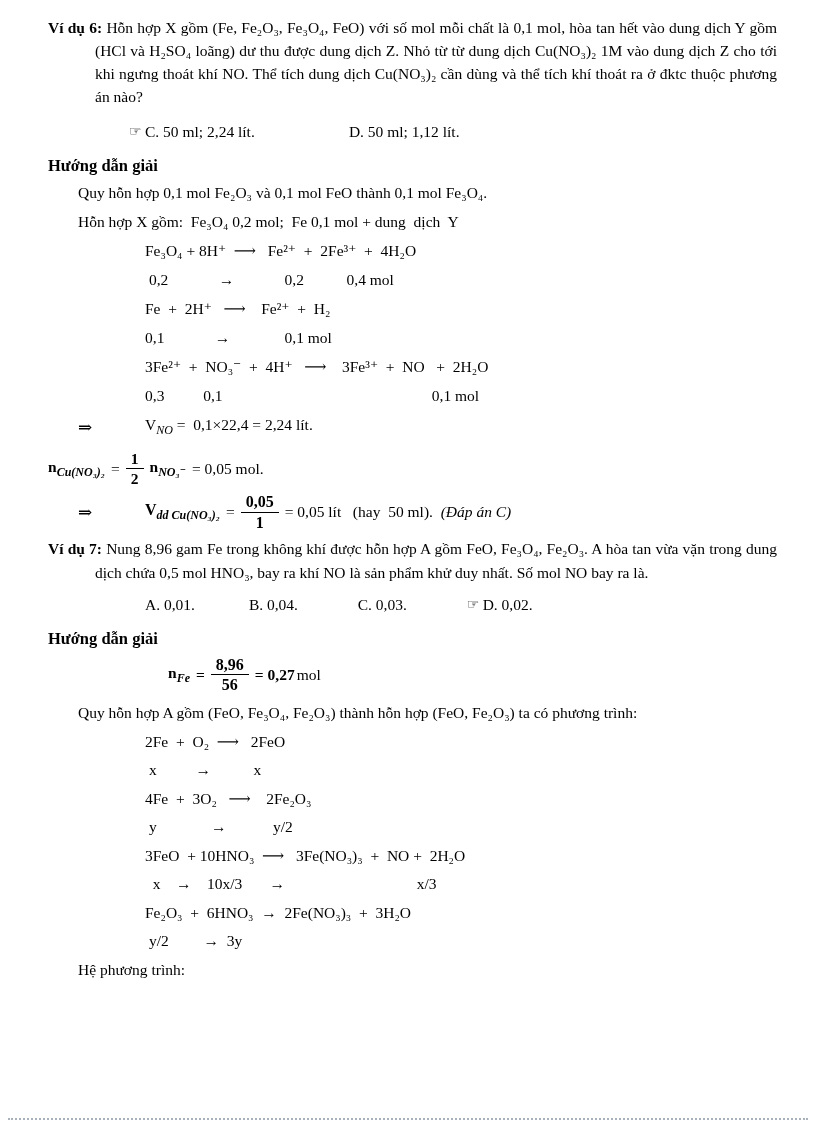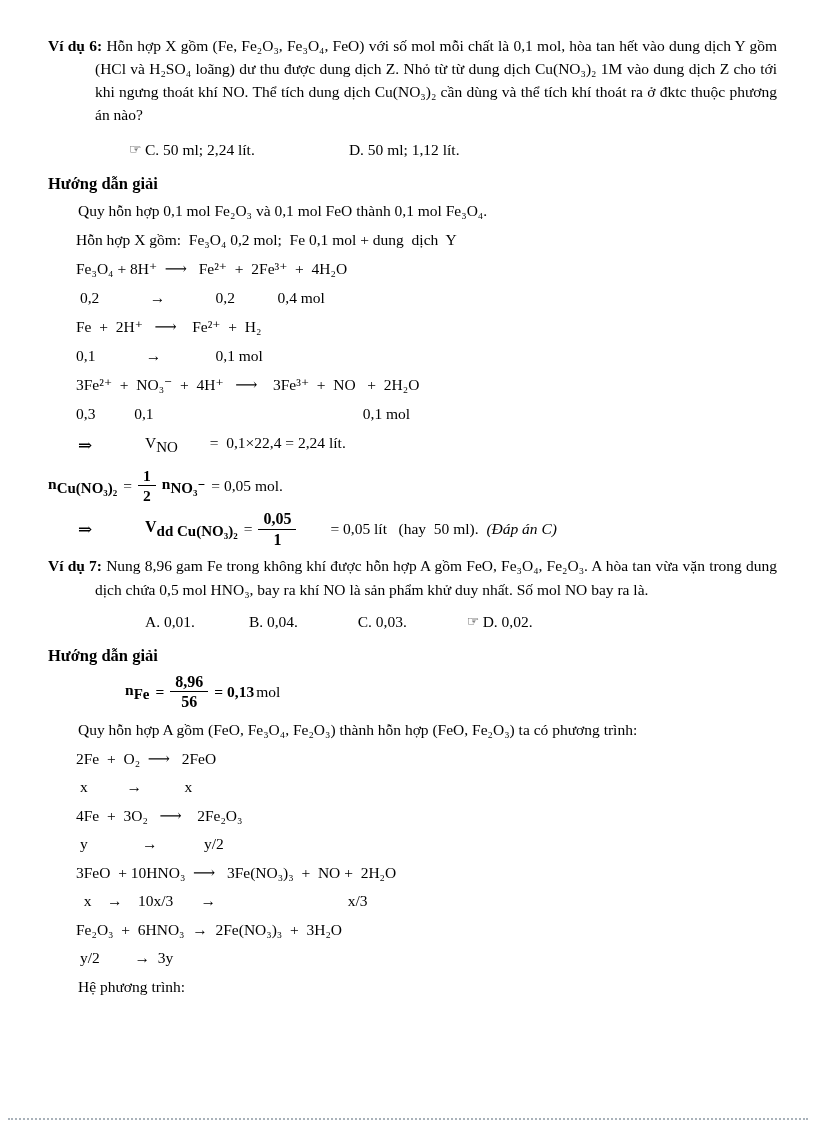--- a/index.html
+++ b/index.html
@@ -5,42 +5,42 @@
 <style>
   html,body{margin:0;padding:0;background:#ffffff;}
   .page{
     position:relative;
     width:816px;height:1123px;
     background:#ffffff;
     color:#000;
     font-family:"Liberation Serif","DejaVu Serif","DejaVu Sans",serif;
     font-size:15.5px;
     box-sizing:border-box;
-    padding:34px 39px 0 48px;
+    padding:16px 39px 0 48px;
     overflow:hidden;
   }
   .example{margin-left:47px;text-indent:-47px;text-align:justify;line-height:23px;}
   .example7{line-height:24px;}
   .ex-label{font-weight:bold;}
   .ans-block{margin-left:97px;margin-top:10px;line-height:27px;}
   .ans-row{white-space:nowrap;}
   .ans-cell{display:inline-block;position:relative;}
   .w200{width:200px;}
   .w100{width:100px;}
   .w105{width:105px;}
   .hand{position:absolute;left:-16px;top:0;font-family:"DejaVu Sans",sans-serif;font-size:14px;}
   .guide{font-weight:bold;font-size:16.5px;margin-top:9px;line-height:24px;}
   .sol{line-height:29px;}
   .ind1{margin-left:30px;}
   .ind2{margin-left:97px;}
-  .pre{white-space:pre;margin-left:28px;}
+  .pre{white-space:pre;}
   .frow{display:flex;align-items:center;line-height:normal;}
   .frow.tall{margin:5px 0;}
   .imp{display:inline-block;margin-left:30px;width:67px;font-size:17px;flex:none;}
-  .sb{font-size:15px;vertical-align:-4px;letter-spacing:0;}
+  .sb{font-size:12px;vertical-align:-4px;letter-spacing:0;font-style:italic;}
   .b{font-weight:bold;}
   .it{font-style:italic;font-family:Liberation Serif, serif;}
   .frac{display:inline-block;vertical-align:middle;text-align:center;line-height:1.12;margin:0 6px;}
   .frac .fr-num{display:block;border-bottom:1.5px solid #000;padding:0 5px 1px;}
   .frac .fr-den{display:block;padding-top:1px;}
   .f16{font-size:16px;}
   .dotline{
     position:absolute;left:8px;right:8px;bottom:3px;height:0;
     border-top:2px dotted #a9b2ba;
   }
@@ -132,28 +132,28 @@
       <span class="ans-cell" style="margin-left:16px;">
         <span class="hand">☞</span>
         <span>D. 0,02.</span>
       </span>
     </div>
   </div>
 
   <div class="guide">Hướng dẫn giải</div>
 
   <div class="sol" style="line-height:28.5px;">
-    <div class="frow tall" style="margin-left:77px;">
+    <div class="frow tall" style="margin-left:120px;">
       <span class="b"><span>n</span><span class="sb">Fe</span></span>
       <span class="b ml6">=</span>
       <span class="frac b f16">
         <span class="fr-num">8,96</span>
         <span class="fr-den">56</span>
       </span>
-      <span class="b">= 0,13</span>
+      <span class="b">= 0,27</span>
       <span class="ml2">mol</span>
     </div>
     <div class="ind1">Quy hỗn hợp A gồm (FeO, Fe₃O₄, Fe₂O₃) thành hỗn hợp (FeO, Fe₂O₃) ta có phương trình:</div>
     <div class="ind2 pre">2Fe  +  O₂  ⟶   2FeO</div>
     <div class="ind2 pre"> x          →           x</div>
     <div class="ind2 pre">4Fe  +  3O₂   ⟶    2Fe₂O₃</div>
     <div class="ind2 pre"> y              →            y/2</div>
     <div class="ind2 pre">3FeO  + 10HNO₃  ⟶   3Fe(NO₃)₃  +  NO +  2H₂O</div>
     <div class="ind2 pre">  x    →    10x/3       →                                  x/3</div>
     <div class="ind2 pre">Fe₂O₃  +  6HNO₃  →  2Fe(NO₃)₃  +  3H₂O</div>

